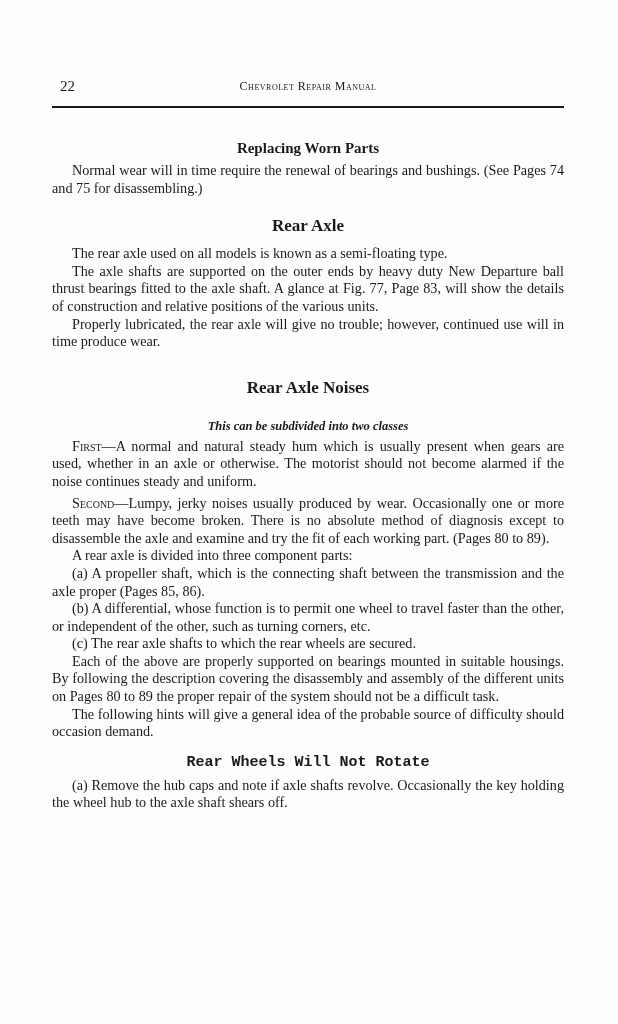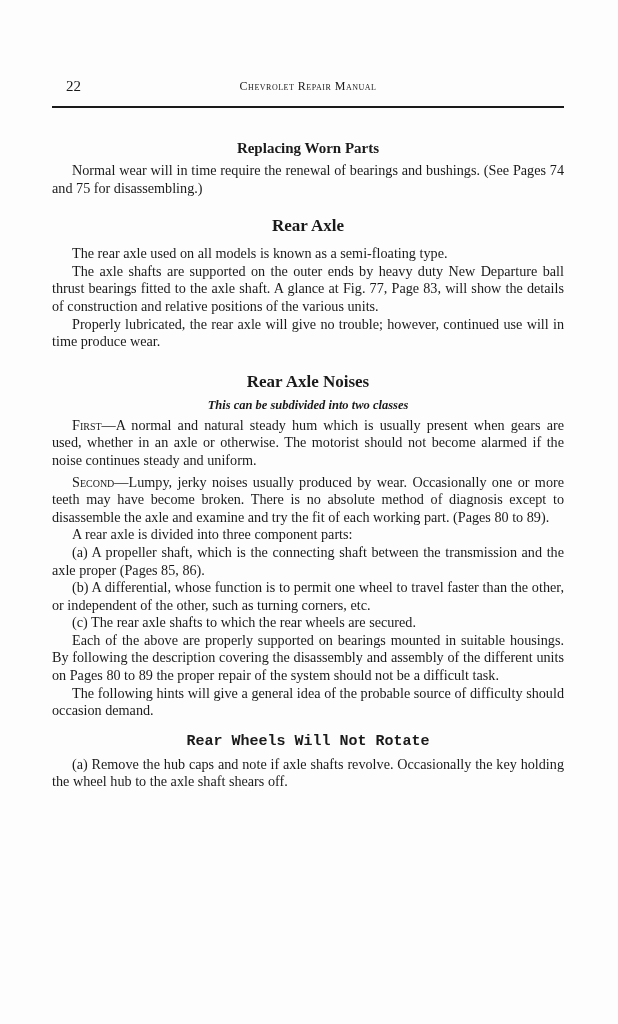--- a/index.html
+++ b/index.html
@@ -2,21 +2,21 @@
 <html><head>
 <meta charset="utf-8">
 <style>
   html, body { margin:0; padding:0; }
   body {
     width:618px; height:1024px; background:#fdfdfd; position:relative; overflow:hidden;
     font-family: "DejaVu Serif", "Liberation Serif", serif; color:#1a1a1a;
   }
   .page { position:absolute; left:52px; top:0; width:512px; }
   .running-head { position:absolute; top:78px; left:0; width:512px; height:20px; }
-  .page-num { position:absolute; left:14px; top:0; font-size:15px; font-family:"Liberation Serif", serif; }
+  .page-num { position:absolute; left:8px; top:0; font-size:15px; font-family:"Liberation Serif", serif; }
   .running-title { position:absolute; left:0; width:512px; text-align:center; top:1px; font-size:12px; font-family:"Liberation Serif", serif; letter-spacing:0.5px; font-variant:small-caps; }
   .head-rule { position:absolute; top:106px; left:0; width:512px; height:2px; background:#1a1a1a; }
   .body { position:absolute; top:128px; left:0; width:512px; }
   p { margin:0; font-size:14.2px; line-height:17.6px; text-align:justify; font-family:"Liberation Serif", serif; }
   p.indent { text-indent:20px; }
   h2 { margin:0; text-align:center; font-family:"Liberation Serif", serif; font-weight:bold; }
   .h-small { font-size:15px; line-height:20px; }
   .h-large { font-size:17px; line-height:26px; }
   .subtitle { text-align:center; font-style:italic; font-weight:bold; font-size:12.5px; line-height:16px; font-family:"Liberation Serif", serif; }
   .sc { font-variant:small-caps; }
@@ -34,22 +34,22 @@
   <div class="body">
 
     <h2 class="h-small" style="margin-top:10px;">Replacing Worn Parts</h2>
     <p class="indent" style="margin-top:4px;">Normal wear will in time require the renewal of bearings and bushings.  (See Pages 74 and 75 for disassembling.)</p>
 
     <h2 class="h-large" style="margin-top:16px;">Rear Axle</h2>
     <p class="indent" style="margin-top:6px;">The rear axle used on all models is known as a semi-floating type.</p>
     <p class="indent">The axle shafts are supported on the outer ends by heavy duty New Departure ball thrust bearings fitted to the axle shaft.  A glance at Fig. 77, Page 83, will show the details of construction and relative positions of the various units.</p>
     <p class="indent">Properly lubricated, the rear axle will give no trouble; however, continued use will in time produce wear.</p>
 
-    <h2 class="h-large" style="margin-top:18px;">Rear Axle Noises</h2>
-    <div class="subtitle" style="margin-top:2px;">This can be subdivided into two classes</div>
+    <h2 class="h-large" style="margin-top:24px;">Rear Axle Noises</h2>
+    <div class="subtitle" style="margin-top:17px;">This can be subdivided into two classes</div>
     <p class="indent" style="margin-top:4px;"><span class="sc">First</span><span>—A normal and natural steady hum which is usually present when gears are used, whether in an axle or otherwise.  The motorist should not become alarmed if the noise continues steady and uniform.</span></p>
     <p class="indent" style="margin-top:4px;"><span class="sc">Second</span><span>—Lumpy, jerky noises usually produced by wear.  Occasionally one or more teeth may have become broken.  There is no absolute method of diagnosis except to disassemble the axle and examine and try the fit of each working part.  (Pages 80 to 89).</span></p>
     <p class="indent">A rear axle is divided into three component parts:</p>
     <p class="indent">(a) A propeller shaft, which is the connecting shaft between the transmission and the axle proper (Pages 85, 86).</p>
     <p class="indent">(b) A differential, whose function is to permit one wheel to travel faster than the other, or independent of the other, such as turning corners, etc.</p>
     <p class="indent">(c) The rear axle shafts to which the rear wheels are secured.</p>
     <p class="indent">Each of the above are properly supported on bearings mounted in suitable housings.  By following the description covering the disassembly and assembly of the different units on Pages 80 to 89 the proper repair of the system should not be a difficult task.</p>
     <p class="indent">The following hints will give a general idea of the probable source of difficulty should occasion demand.</p>
 
     <h2 class="h-small" style="margin-top:12px;font-family:Liberation Mono, monospace;">Rear Wheels Will Not Rotate</h2>

